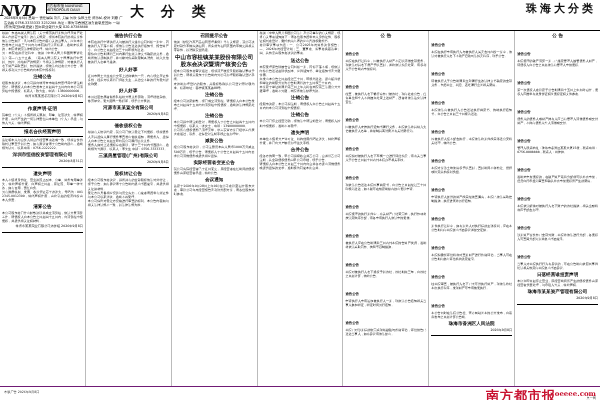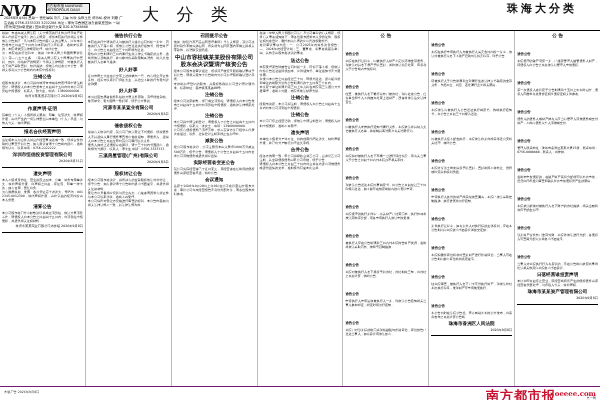--- a/index.html
+++ b/index.html
@@ -9,23 +9,23 @@
 
   
   .masthead{position:absolute;left:0;top:0;width:600px;height:30px;
             border-bottom:1px solid #000;}
   .logo{position:absolute;left:0;top:2px;font-size:15px;font-weight:bold;
         letter-spacing:-1px;font-family:"DejaVu Serif","Liberation Serif",serif;font-style:italic;}
   .logo-sub{position:absolute;left:46px;top:4px;font-size:3.6px;line-height:4.4px;
             width:44px;color:#000;}
   .logo-box{position:absolute;left:46px;top:3px;width:42px;height:9px;
             border:0.6px solid #000;background:#f0f0f0;}
-  .mh-title{position:absolute;left:142px;top:3px;font-size:17px;font-weight:normal;
+  .mh-title{position:absolute;left:130px;top:3px;font-size:14px;font-weight:bold;
             letter-spacing:6px;font-family:"DejaVu Serif","Liberation Serif",serif;}
-  .mh-right{position:absolute;right:4px;top:1px;width:108px;text-align:center;
+  .mh-right{position:absolute;right:4px;top:1px;width:108px;text-align:right;
             font-size:11px;font-weight:bold;letter-spacing:3px;
             font-family:"DejaVu Serif","Liberation Serif",serif;}
   .mh-meta{position:absolute;left:4px;top:16px;width:120px;font-size:3.4px;
            line-height:4.6px;color:#000;}
 
   
   .cols{position:absolute;left:0;top:31px;width:600px;height:355px;
         display:flex;}
   .col{position:relative;flex:1 1 0;height:355px;overflow:hidden;
        border-right:0.5px solid #bbb;padding:0 2px;box-sizing:border-box;}

